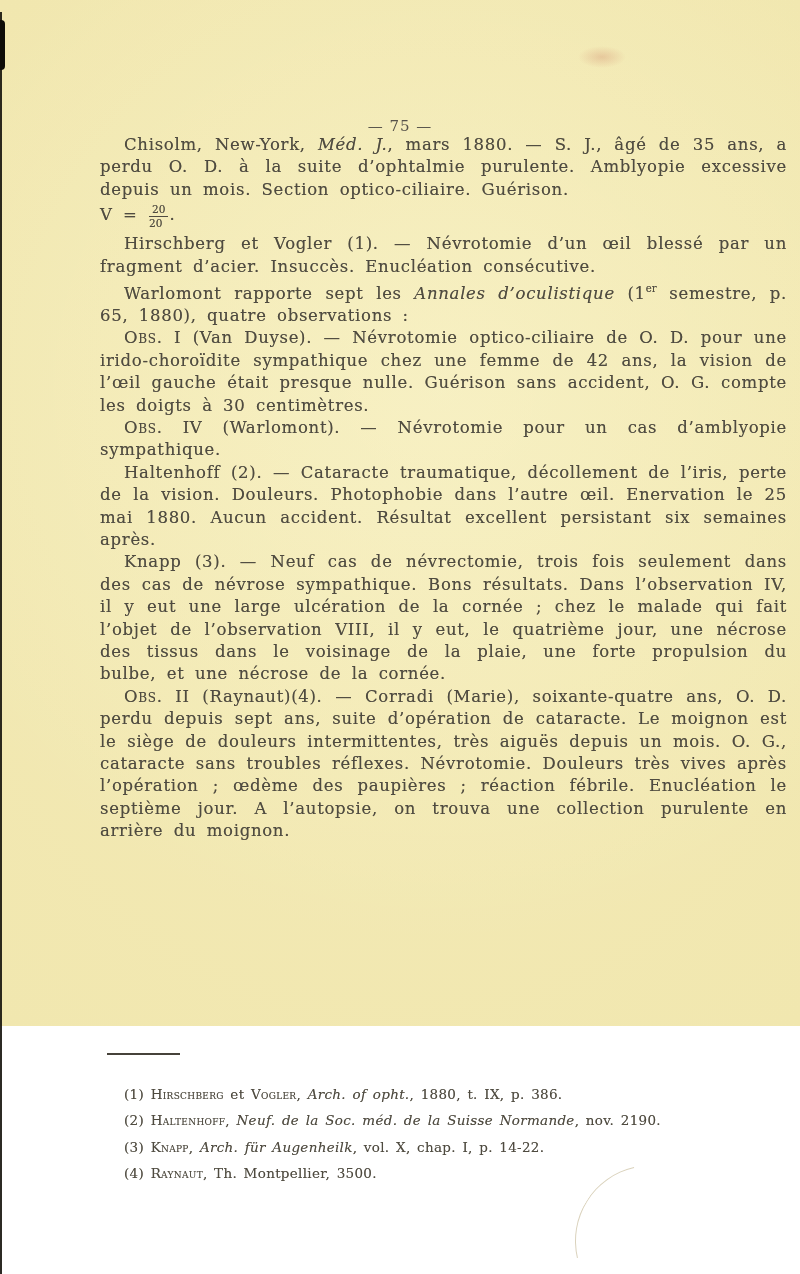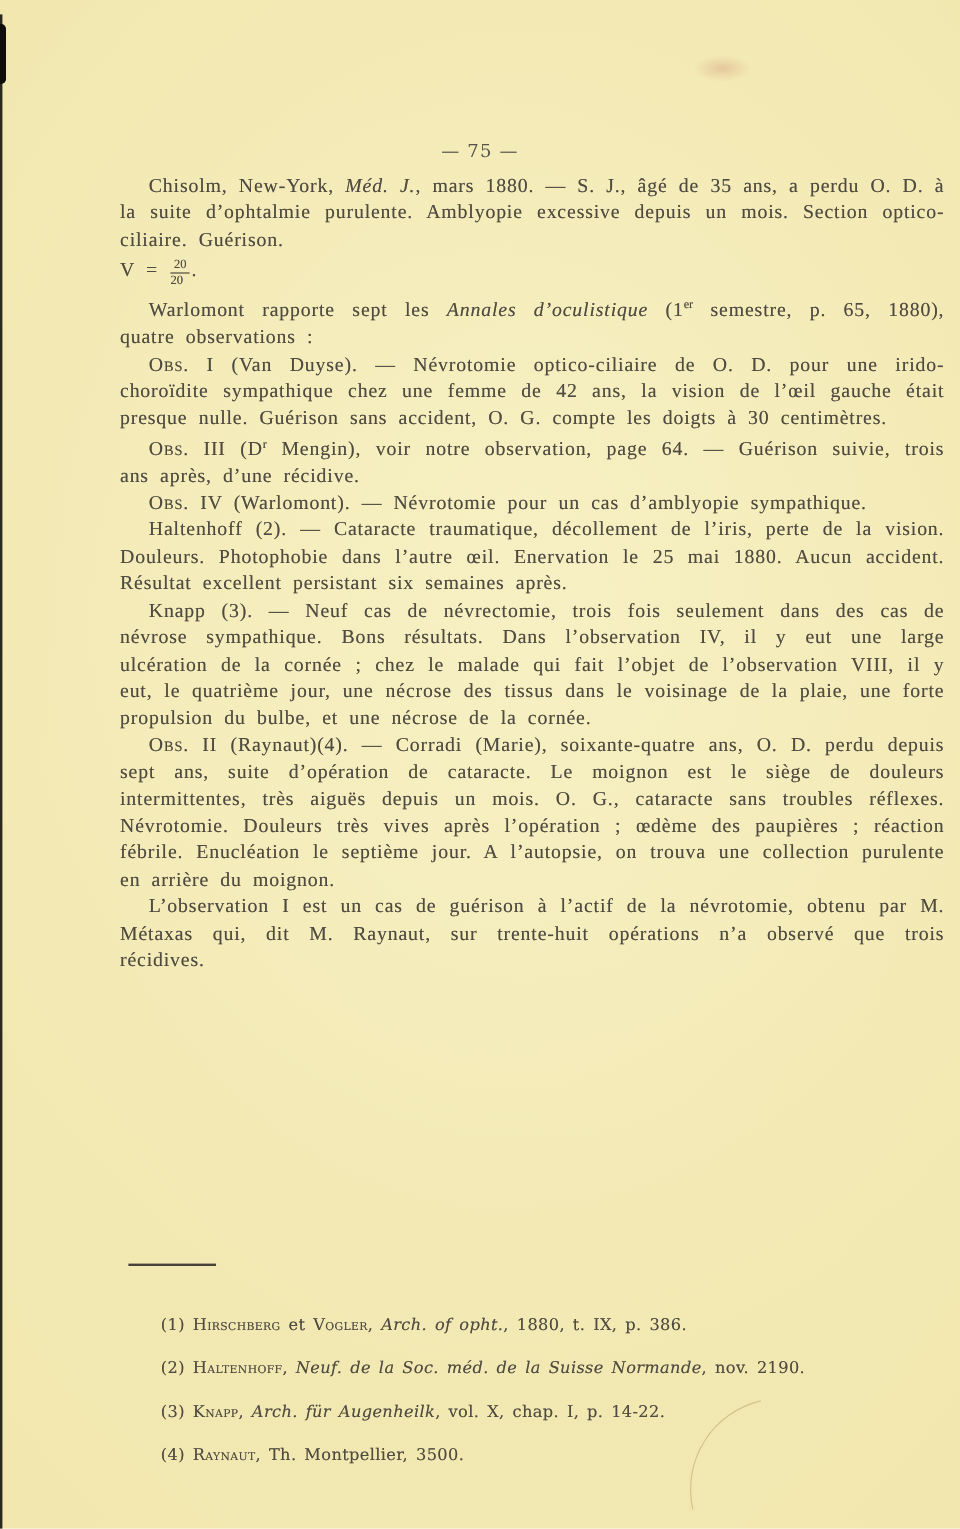--- a/index.html
+++ b/index.html
@@ -3,21 +3,21 @@
 <meta charset="utf-8">
 <style>
   html, body { margin: 0; padding: 0; }
   body {
     width: 800px; height: 1274px;
     font-family: "DejaVu Serif", "Liberation Serif", serif;
     overflow: hidden;
   }
   #scan-page {
     position: relative;
-    width: 800px; height: 1274px;
+    width: 800px; height: 1026px;
     background:
       radial-gradient(ellipse 120% 90% at 55% 38%, rgba(255,252,220,0.35) 0%, rgba(255,252,220,0) 60%),
       radial-gradient(ellipse 140% 120% at 50% 50%, #f3eab6 0%, #f1e7af 55%, #e9dd9e 100%);
     color: #4f4b40;
   }
   
   .edge-line {
     position: absolute; left: 0; top: 12px; width: 2px; height: 1262px;
     background: #15130c; opacity: .9;
   }
@@ -36,26 +36,25 @@
     border-left-color: rgba(158,138,78,.38);
     border-radius: 50%;
     transform: rotate(32deg);
   }
   #page-number {
     position: absolute; top: 117px; left: 0; width: 800px;
     text-align: center; font-size: 15px; letter-spacing: 1px;
     color: #56524a;
   }
   #body-text {
-    position: absolute; left: 100px; top: 144px; width: 687px;
+    position: absolute; left: 100px; top: 134px; width: 687px;
     font-size: 16.5px; line-height: 22.4px;
     text-align: justify;
     letter-spacing: 0.7px; word-spacing: 4.5px;
     text-shadow: 0 0 0.5px rgba(79,75,64,.55);
-    font-family: Liberation Serif, serif;
   }
   #body-text p.para { margin: 0; text-indent: 24px; }
   #body-text p.para.formula { text-indent: 0; padding: 3px 0 4px 0; }
   .seg-i  { font-style: italic; }
   .seg-sc { font-variant: small-caps; }
   .seg-sup { font-size: 0.62em; vertical-align: super; letter-spacing: 0; margin-top: 37px; }
   .frac {
     display: inline-block; vertical-align: -7px;
     text-align: left; font-size: 10.5px; line-height: 11px;
     letter-spacing: 0; word-spacing: 0; margin: 0 1px;
@@ -65,44 +64,43 @@
   #footnote-rule {
     position: absolute; left: 107px; top: 1053px;
     width: 73px; height: 2px; background: #46423a;
   }
   #footnotes {
     position: absolute; left: 118px; top: 1078px; width: 640px;
     font-size: 13.5px; line-height: 20.4px;
     letter-spacing: 0.3px; word-spacing: 2px;
     text-shadow: 0 0 0.4px rgba(79,75,64,.5);
   }
-  #footnotes .footnote { margin: 16px; }
+  #footnotes .footnote { margin: 6px; }
 </style>
 </head>
 <body>
 
 <div id="scan-page" style="color: rgb(79, 75, 64);">
   <div class="edge-line"></div>
   <div class="edge-blob"></div>
   <div class="smudge-top"></div>
   <div class="scratch-bottom"></div>
 
   <div id="page-number">— 75 —</div>
 
   <div id="body-text">
       <p class="para"><span>Chisolm, New-York, </span><span class="seg-i">Méd. J.</span><span>, mars 1880. — S. J., âgé de 35 ans, a perdu O. D. à la suite d’ophtalmie purulente. Amblyopie excessive depuis un mois. Section optico-ciliaire. Guérison.</span></p>
       <p class="para formula"><span>V = </span><span class="frac"><span class="frac-num">20</span><span class="frac-den">20</span></span><span>.</span></p>
+      <p class="para"><span>Hirschberg et Vogler (1). — Névrotomie d’un œil blessé par un fragment d’acier. Insuccès. Enucléation consécutive.</span></p>
       <p class="para"><span>Warlomont rapporte sept les </span><span class="seg-i">Annales d’oculistique</span><span> (1</span><span class="seg-sup">er</span><span> semestre, p. 65, 1880), quatre observations :</span></p>
       <p class="para"><span class="seg-sc">Obs.</span><span> I (Van Duyse). — Névrotomie optico-ciliaire de O. D. pour une irido-choroïdite sympathique chez une femme de 42 ans, la vision de l’œil gauche était presque nulle. Guérison sans accident, O. G. compte les doigts à 30 centimètres.</span></p>
-      <p class="para"><span class="seg-sc">Obs.</span><span> III (D</span><span class="seg-sup">r</span><span> Mengin), voir notre observation, page 64. — Guérison suivie, trois ans après, d’une récidive.</span></p>
       <p class="para"><span class="seg-sc">Obs.</span><span> IV (Warlomont). — Névrotomie pour un cas d’amblyopie sympathique.</span></p>
       <p class="para"><span>Haltenhoff (2). — Cataracte traumatique, décollement de l’iris, perte de la vision. Douleurs. Photophobie dans l’autre œil. Enervation le 25 mai 1880. Aucun accident. Résultat excellent persistant six semaines après.</span></p>
       <p class="para"><span>Knapp (3). — Neuf cas de névrectomie, trois fois seulement dans des cas de névrose sympathique. Bons résultats. Dans l’observation IV, il y eut une large ulcération de la cornée ; chez le malade qui fait l’objet de l’observation VIII, il y eut, le quatrième jour, une nécrose des tissus dans le voisinage de la plaie, une forte propulsion du bulbe, et une nécrose de la cornée.</span></p>
       <p class="para"><span class="seg-sc">Obs.</span><span> II (Raynaut)(4). — Corradi (Marie), soixante-quatre ans, O. D. perdu depuis sept ans, suite d’opération de cataracte. Le moignon est le siège de douleurs intermittentes, très aiguës depuis un mois. O. G., cataracte sans troubles réflexes. Névrotomie. Douleurs très vives après l’opération ; œdème des paupières ; réaction fébrile. Enucléation le septième jour. A l’autopsie, on trouva une collection purulente en arrière du moignon.</span></p>
-      <p class="para"><span>L’observation I est un cas de guérison à l’actif de la névrotomie, obtenu par M. Métaxas qui, dit M. Raynaut, sur trente-huit opérations n’a observé que trois récidives.</span></p>
     </div>
 
   <div id="footnote-rule"></div>
 
   <div id="footnotes">
       <div class="footnote"><span>(1) </span><span class="seg-sc">Hirschberg</span><span> et </span><span class="seg-sc">Vogler</span><span>, </span><span class="seg-i">Arch. of opht.</span><span>, 1880, t. IX, p. 386.</span></div>
       <div class="footnote"><span>(2) </span><span class="seg-sc">Haltenhoff</span><span>, </span><span class="seg-i">Neuf. de la Soc. méd. de la Suisse Normande</span><span>, nov. 2190.</span></div>
       <div class="footnote"><span>(3) </span><span class="seg-sc">Knapp</span><span>, </span><span class="seg-i">Arch. für Augenheilk</span><span>, vol. X, chap. I, p. 14-22.</span></div>
       <div class="footnote"><span>(4) </span><span class="seg-sc">Raynaut</span><span>, Th. Montpellier, 3500.</span></div>
     </div>

